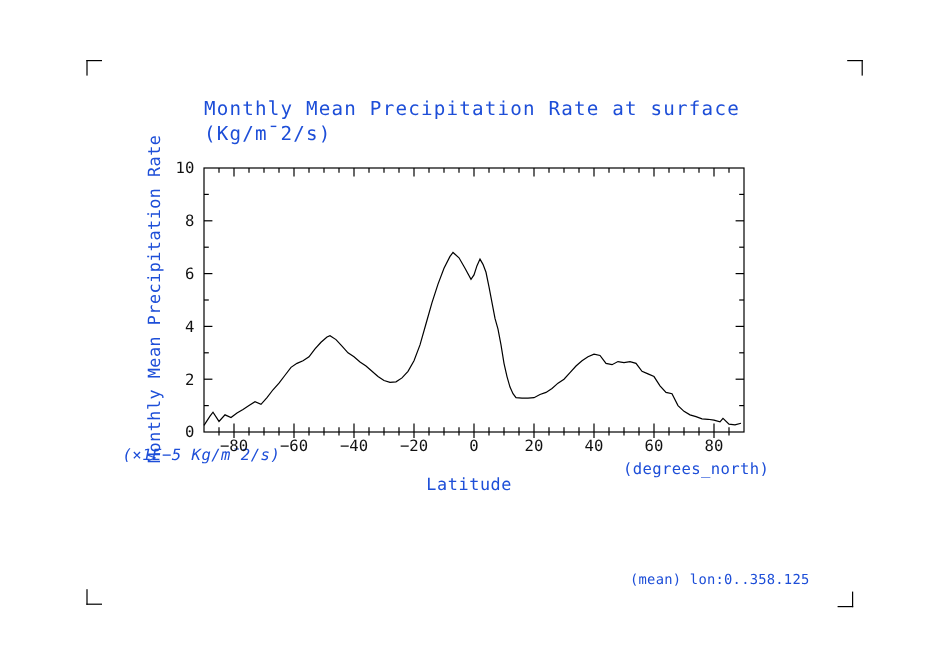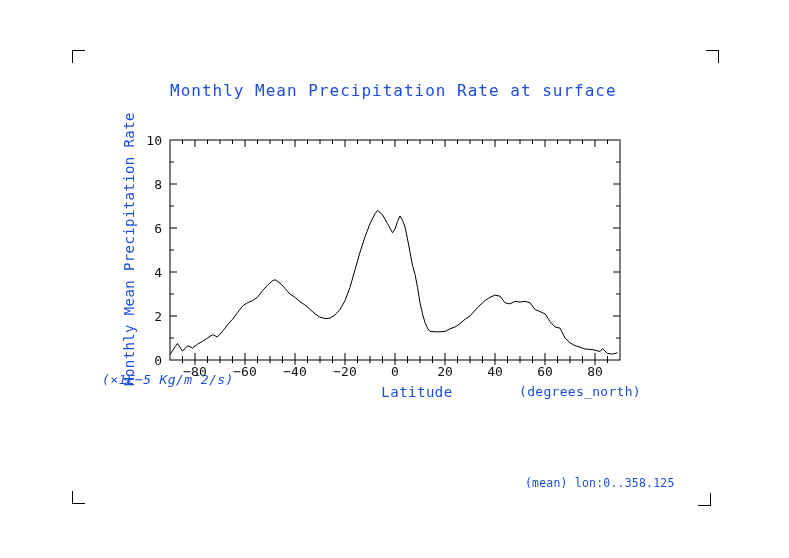--- a/index.html
+++ b/index.html
@@ -8,39 +8,40 @@
   .corner{position:absolute;width:12px;height:12px;}
   .corner.tl{left:72px;top:50px;border-left:1px solid #000;border-top:1px solid #000;}
   .corner.tr{left:706px;top:50px;border-right:1px solid #000;border-top:1px solid #000;}
   .corner.bl{left:72px;top:491px;border-left:1px solid #000;border-bottom:1px solid #000;}
   .corner.br{left:698px;top:493px;border-right:1px solid #000;border-bottom:1px solid #000;}
   .title-line1{position:absolute;left:170px;top:81px;font-size:16px;letter-spacing:1px;white-space:nowrap;}
   .title-line2{position:absolute;left:170px;top:102px;font-size:16px;letter-spacing:1px;white-space:nowrap;}
   .ylabel{position:absolute;left:129px;top:249px;font-size:14px;letter-spacing:0.4px;white-space:nowrap;
           transform:translate(-50%,-50%) rotate(-90deg);}
   .yunits{position:absolute;left:102px;top:372px;font-size:13px;letter-spacing:0.4px;white-space:nowrap;font-style:italic;}
-  .xlabel{position:absolute;left:391px;top:384px;font-size:14px;letter-spacing:0.5px;white-space:nowrap;
-          transform:translateX(-50%);margin-left:26px;}
+  .xlabel{position:absolute;left:391px;top:396px;font-size:14px;letter-spacing:0.5px;white-space:nowrap;
+          transform:translateX(-50%);}
   .xunits{position:absolute;right:148px;top:384px;font-size:13px;letter-spacing:0.3px;white-space:nowrap;}
   .annotation{position:absolute;left:488px;top:476px;font-size:11.5px;letter-spacing:0.2px;white-space:nowrap;margin-left:37px;}
   svg.plot{position:absolute;left:0;top:0;}
   svg.plot text.tick{font-family:"DejaVu Sans Mono", monospace;font-size:13px;fill:#111;}
   svg.plot .stroke{stroke:#000;stroke-width:1;fill:none;}
 </style>
 </head>
 <body>
 
 <div class="page">
 
   <div class="corner tl"></div>
   <div class="corner tr"></div>
   <div class="corner bl"></div>
   <div class="corner br"></div>
 
   <div class="title-line1">Monthly Mean Precipitation Rate at surface</div>
+  <div class="title-line2">(Kg/m¯2/s)</div>
 
   <div class="ylabel">Monthly Mean Precipitation Rate</div>
   <div class="yunits">(×1E−5 Kg/m¯2/s)</div>
 
   <svg class="plot" id="plot" width="789" height="558">
       <rect x="170" y="140" width="450" height="220" class="stroke"></rect>
       <line x1="182.5" y1="140" x2="182.5" y2="144" class="stroke"></line>
       <line x1="182.5" y1="356" x2="182.5" y2="363" class="stroke"></line>
       <line x1="195" y1="140" x2="195" y2="147" class="stroke"></line>
       <line x1="195" y1="353" x2="195" y2="365" class="stroke"></line>

